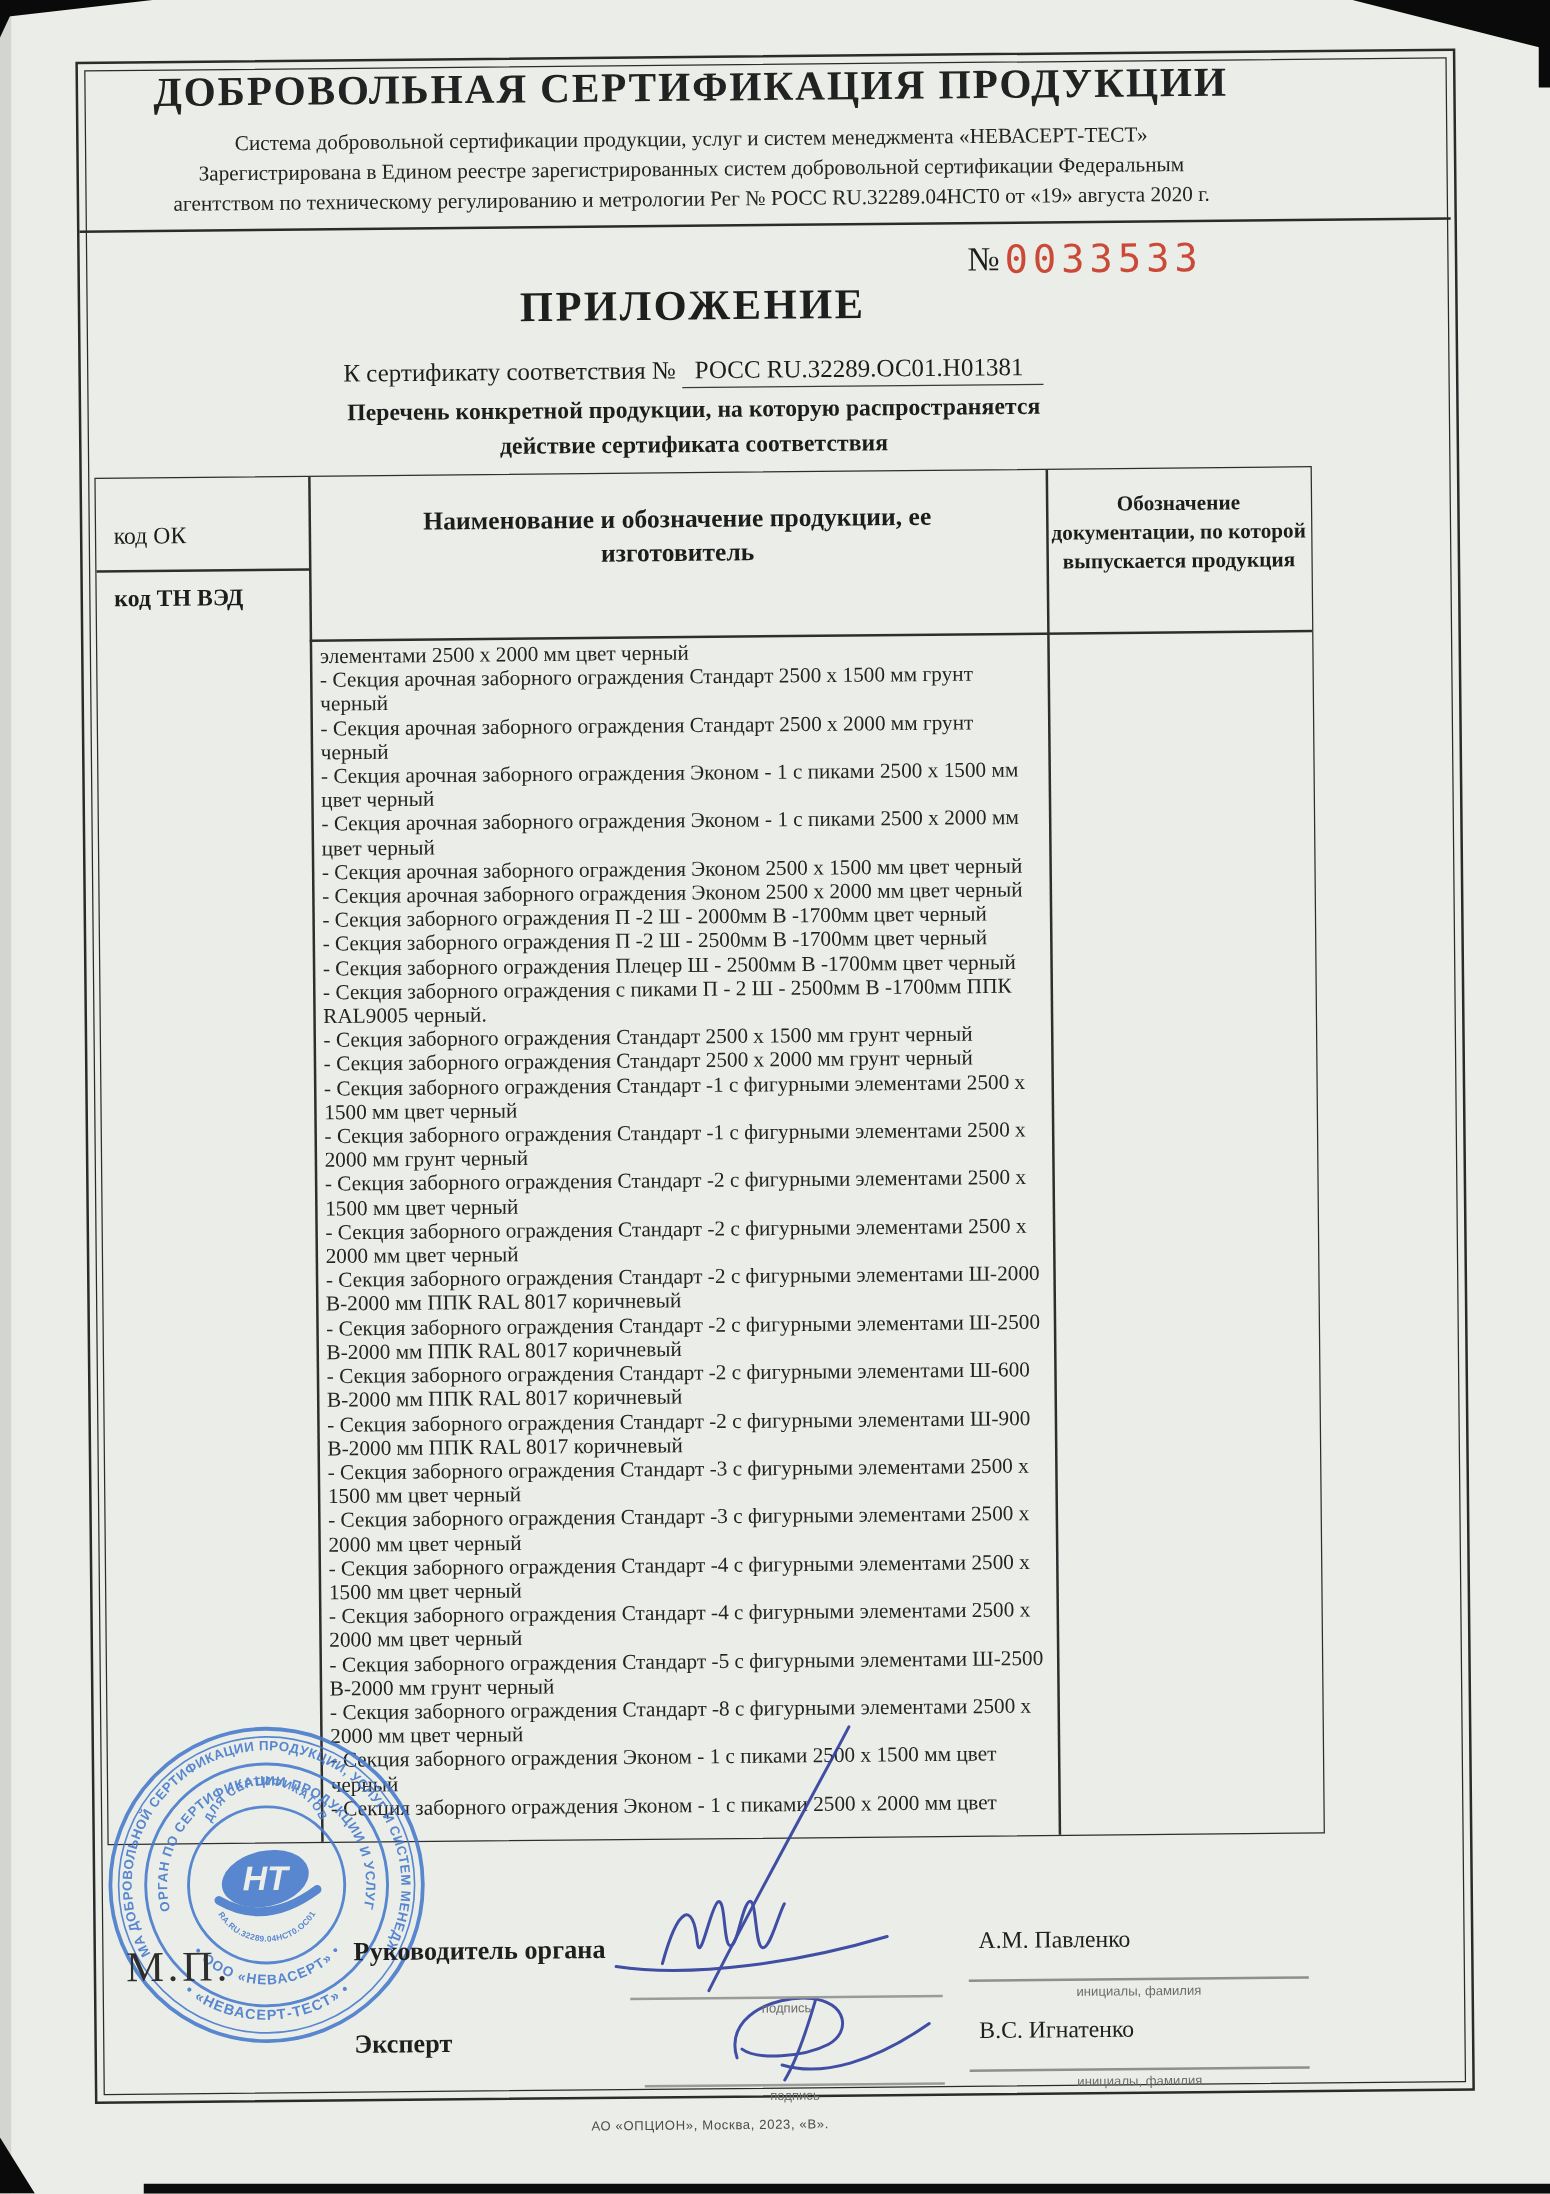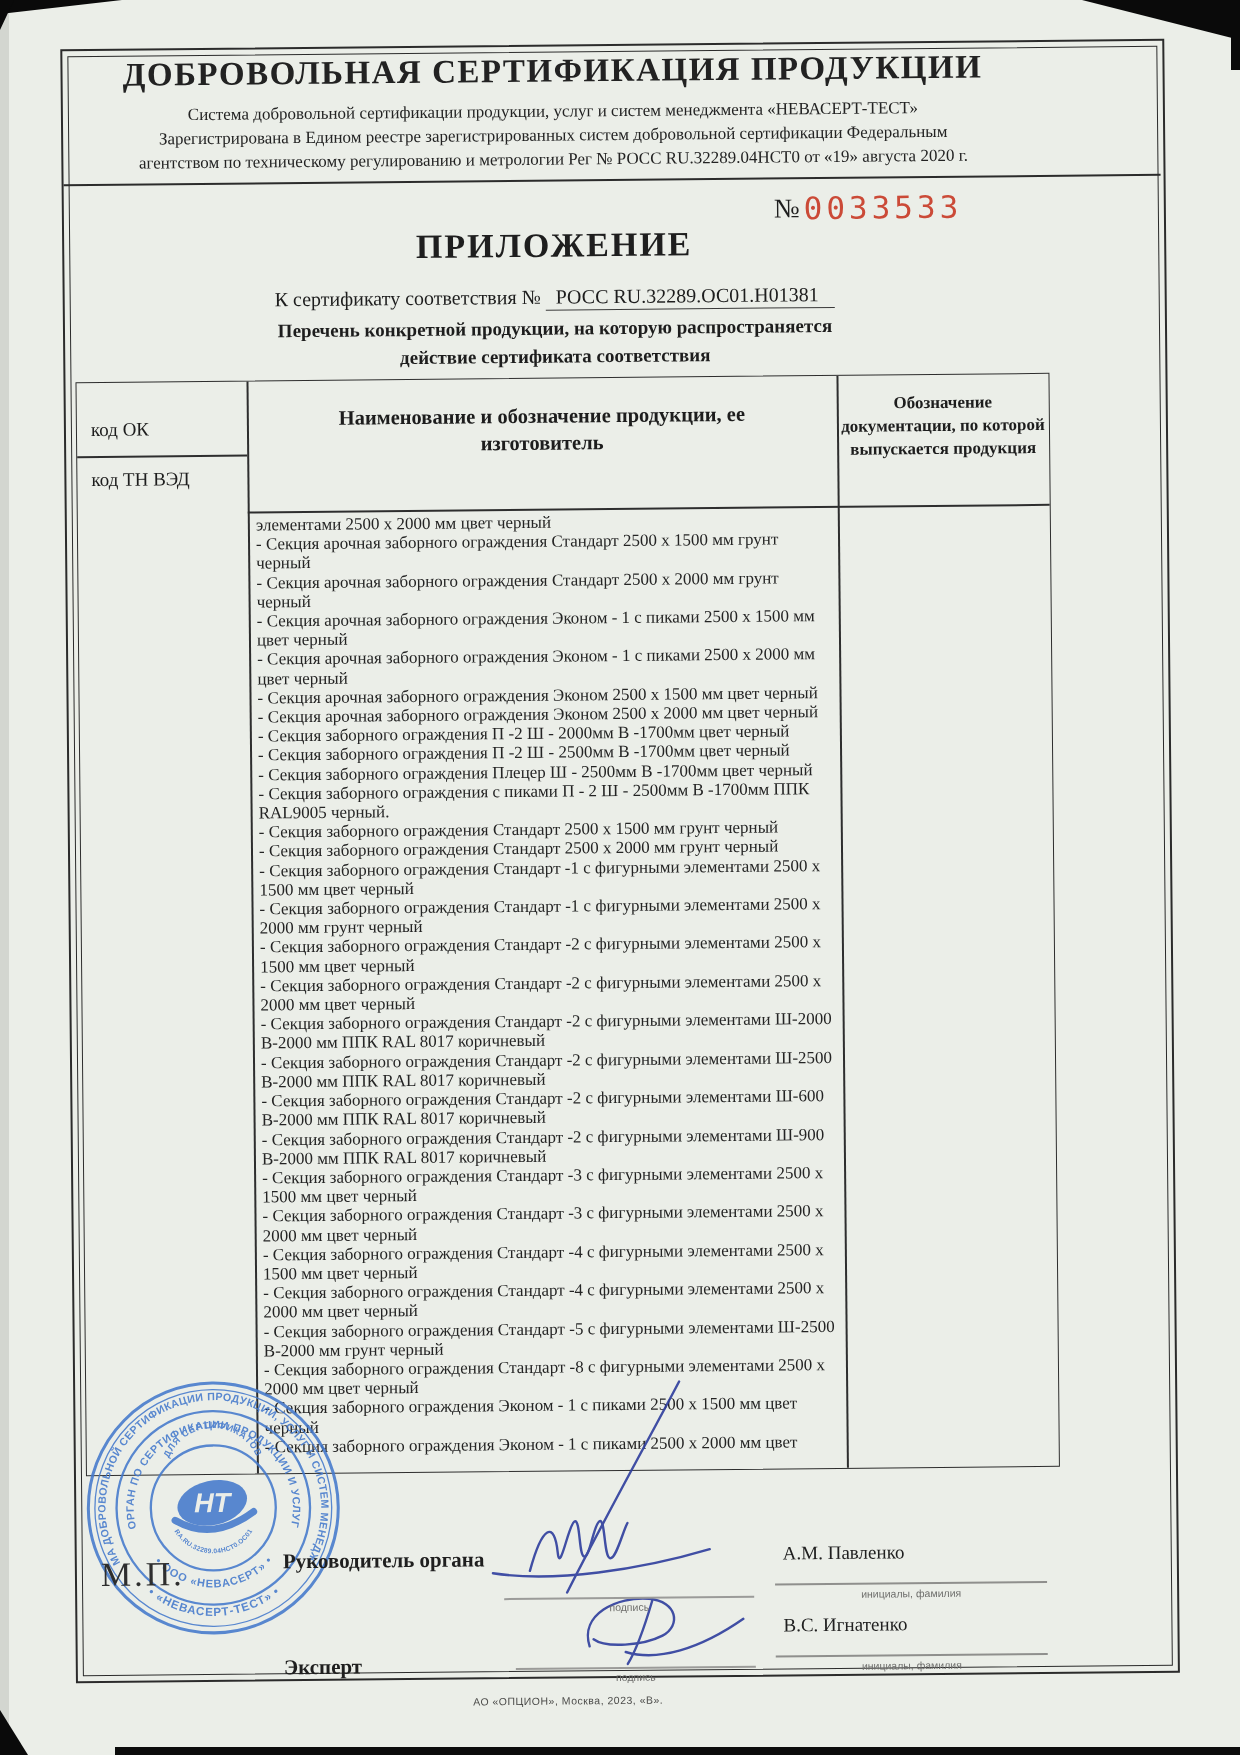--- a/index.html
+++ b/index.html
@@ -42,33 +42,33 @@
 
   .sub1{top:317px;font-size:19px;font-weight:bold;}
   .sub2{top:345px;font-size:19px;font-weight:bold;}
 
   .table{position:absolute;left:80px;top:377px;width:972px;height:1092px;border:1.7px solid #2e2e2e;}
   .v1{position:absolute;left:170px;top:0;bottom:0;width:1.7px;background:#2e2e2e;}
   .v2{position:absolute;left:760px;top:0;bottom:0;width:1.7px;background:#2e2e2e;}
   .h-codeok{position:absolute;left:0;top:73px;width:170px;height:1.6px;background:#2e2e2e;}
   .h-header{position:absolute;left:170px;top:130px;right:0;height:1.6px;background:#2e2e2e;}
   .cell-codeok{position:absolute;left:14px;top:36px;font-size:19px;font-weight:normal;}
-  .cell-codetn{position:absolute;left:14px;top:86px;font-size:19px;font-weight:normal;}
+  .cell-codetn{position:absolute;left:14px;top:86px;font-size:19px;font-weight:bold;}
   .cell-namehdr{position:absolute;left:170px;top:24px;width:590px;text-align:center;font-size:20.5px;font-weight:bold;line-height:27px;}
   .cell-namehdr span{display:inline-block;max-width:420px;}
   .cell-dochdr{position:absolute;left:762px;top:16px;width:208px;text-align:center;font-size:17px;font-weight:bold;line-height:23px;}
   .products{position:absolute;left:171px;top:132px;width:588px;box-sizing:border-box;padding:2px 8px 0 7px;font-size:17px;line-height:19.2px;color:#242424;overflow:visible;}
   .product-line{margin:0;}
 
   .stamp{position:absolute;left:74px;top:1371px;width:266px;height:266px;opacity:.88;}
   .mp{position:absolute;left:94px;top:1551px;font-size:34px;letter-spacing:3px;color:#2e2e2e;}
 
   .sig-label{position:absolute;font-weight:bold;font-size:21px;color:#1f1f1f;}
   .lbl-head{left:276px;top:1546px;}
-  .lbl-exp{left:276px;top:1620px;margin-top:32px;}
+  .lbl-exp{left:276px;top:1620px;}
   .sig-line{position:absolute;height:1.6px;background:#9b9b99;}
   .sline1{left:497px;top:1597px;width:250px;}
   .sline2{left:508px;top:1667px;width:240px;}
   .nline1{left:768px;top:1585px;width:272px;background:#8f8f8d;}
   .nline2{left:768px;top:1657px;width:272px;background:#8f8f8d;}
   .caption{position:absolute;font-family:"Liberation Sans",sans-serif;font-size:10.5px;color:#6d6d6b;text-align:center;}
   .cap-s1{left:497px;top:1601px;width:250px;}
   .cap-s2{left:508px;top:1671px;width:240px;}
   .cap-n1{left:768px;top:1590px;width:272px;}
   .cap-n2{left:768px;top:1662px;width:272px;}

